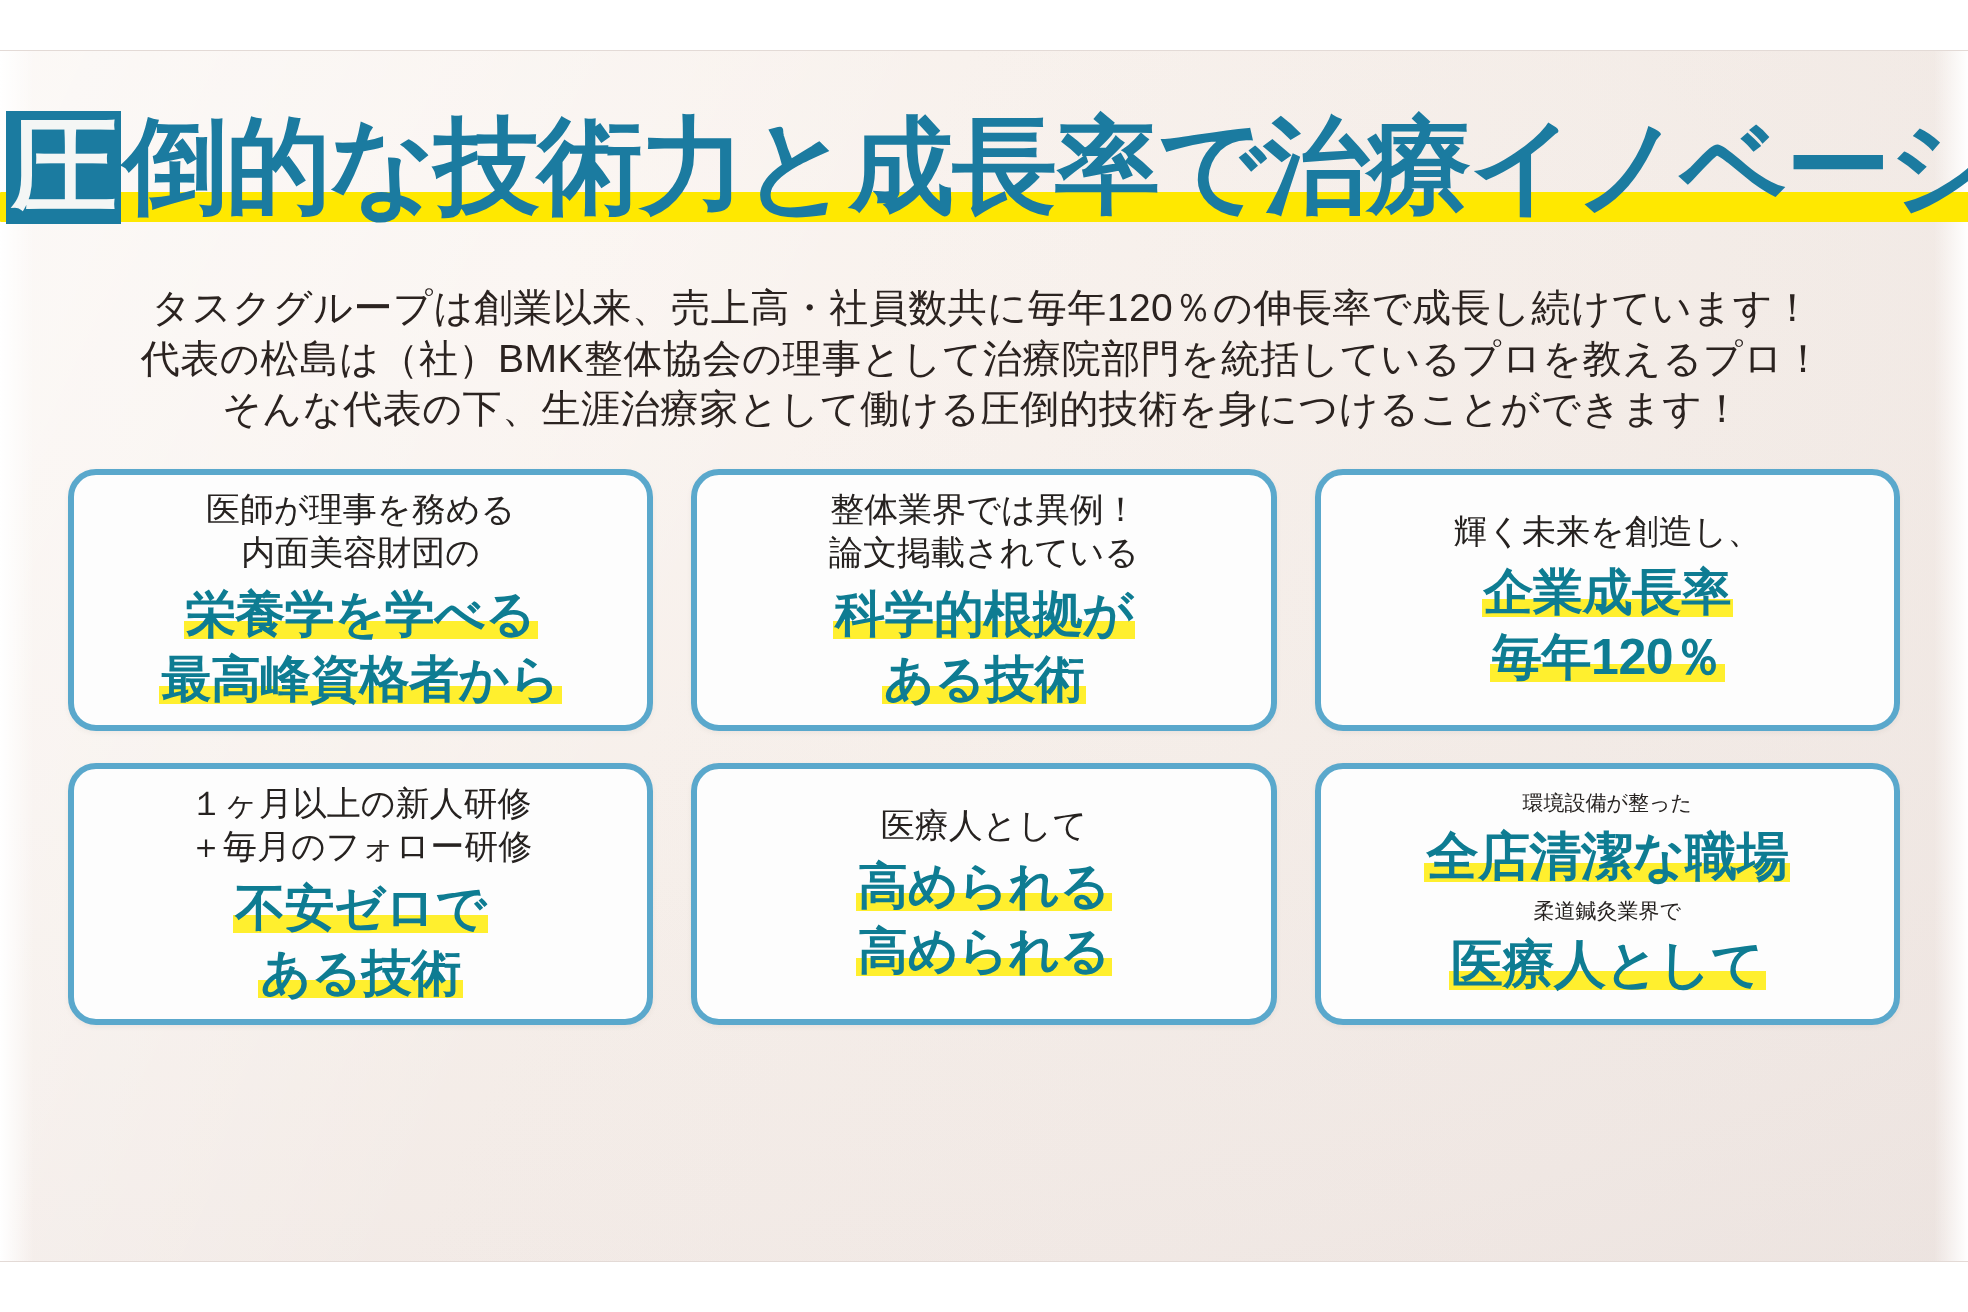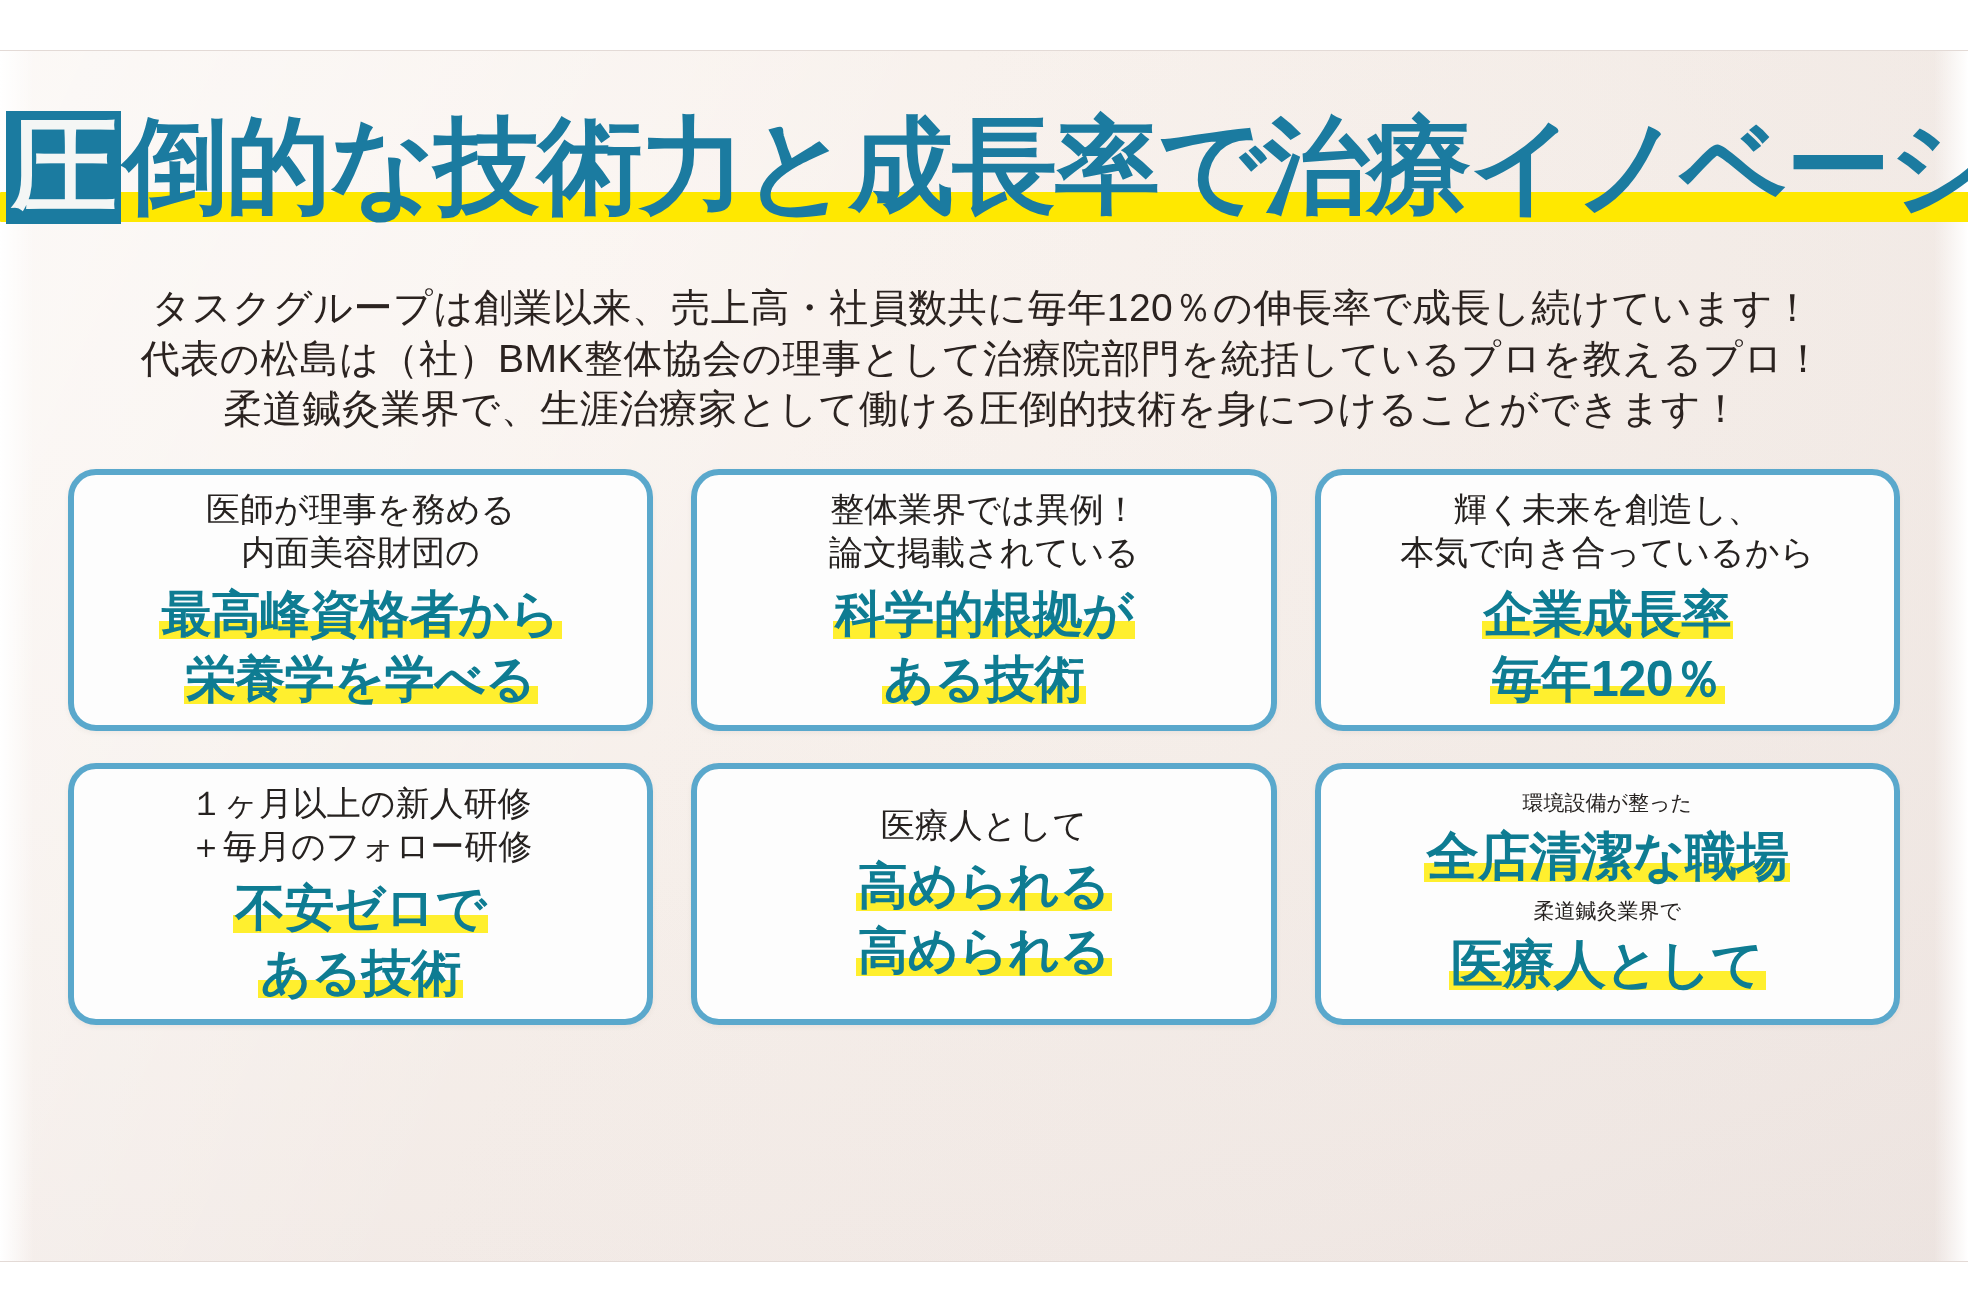--- a/index.html
+++ b/index.html
@@ -141,51 +141,50 @@
   <div id="headline-wrap">
     <div id="headline">
       <span class="hl-bar"></span>
       <span class="hl-badge">圧</span><span class="hl-rest">倒的な技術力と成長率で治療イノベーション</span>
     </div>
   </div>
 
   <div id="lead">
     <span class="lead-line">タスクグループは創業以来、売上高・社員数共に毎年120％の伸長率で成長し続けています！</span>
     <span class="lead-line">代表の松島は（社）BMK整体協会の理事として治療院部門を統括しているプロを教えるプロ！</span>
-    <span class="lead-line">柔道鍼灸業界で、生涯治療家として働ける圧倒的技術を身につけることができます！</span>
+    <span class="lead-line">そんな代表の下、生涯治療家として働ける圧倒的技術を身につけることができます！</span>
   </div>
 
   <div id="grid">
 
     <div class="card">
       <div class="blk">
         <div class="sub">医師が理事を務める</div>
         <div class="sub">内面美容財団の</div>
       </div>
       <div class="blk big">
+        <span class="ln"><span class="mk">栄養学を学べる</span></span>
         <span class="ln"><span class="mk">最高峰資格者から</span></span>
-        <span class="ln"><span class="mk">栄養学を学べる</span></span>
       </div>
     </div>
 
     <div class="card">
       <div class="blk">
         <div class="sub">整体業界では異例！</div>
         <div class="sub">論文掲載されている</div>
       </div>
       <div class="blk big">
         <span class="ln"><span class="mk">科学的根拠が</span></span>
         <span class="ln"><span class="mk">ある技術</span></span>
       </div>
     </div>
 
     <div class="card">
       <div class="blk">
         <div class="sub">輝く未来を創造し、</div>
-        <div class="sub">本気で向き合っているから</div>
       </div>
       <div class="blk big">
         <span class="ln"><span class="mk">企業成長率</span></span>
         <span class="ln"><span class="mk">毎年120％</span></span>
       </div>
     </div>
 
     <div class="card">
       <div class="blk">
         <div class="sub">１ヶ月以上の新人研修</div>

